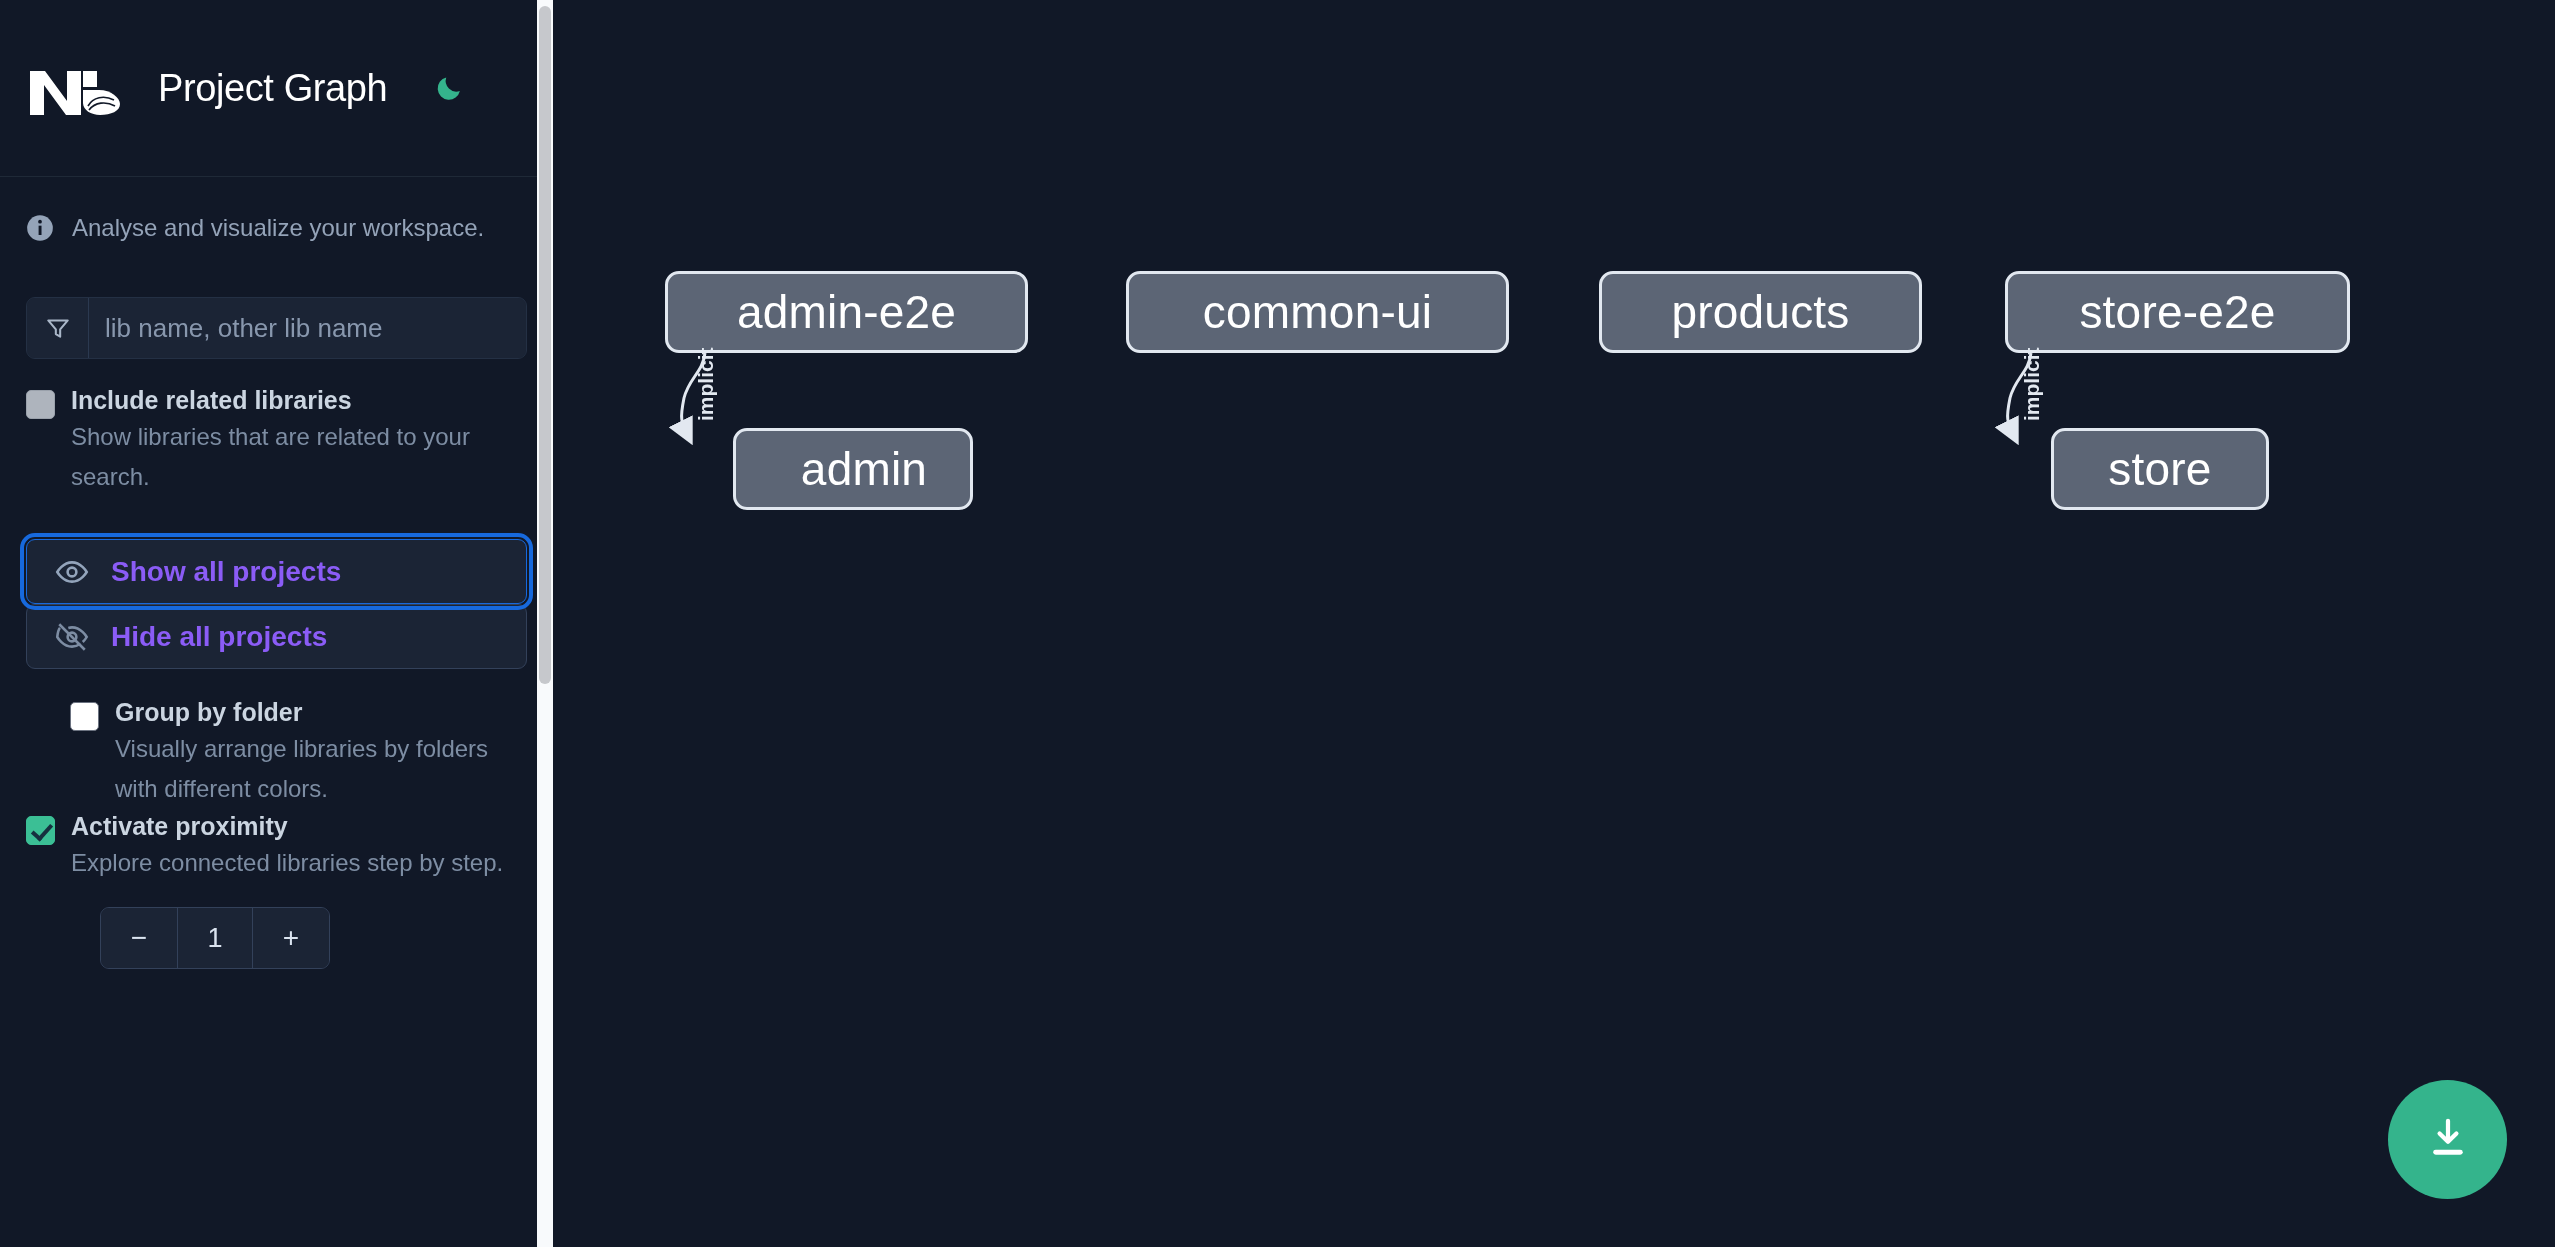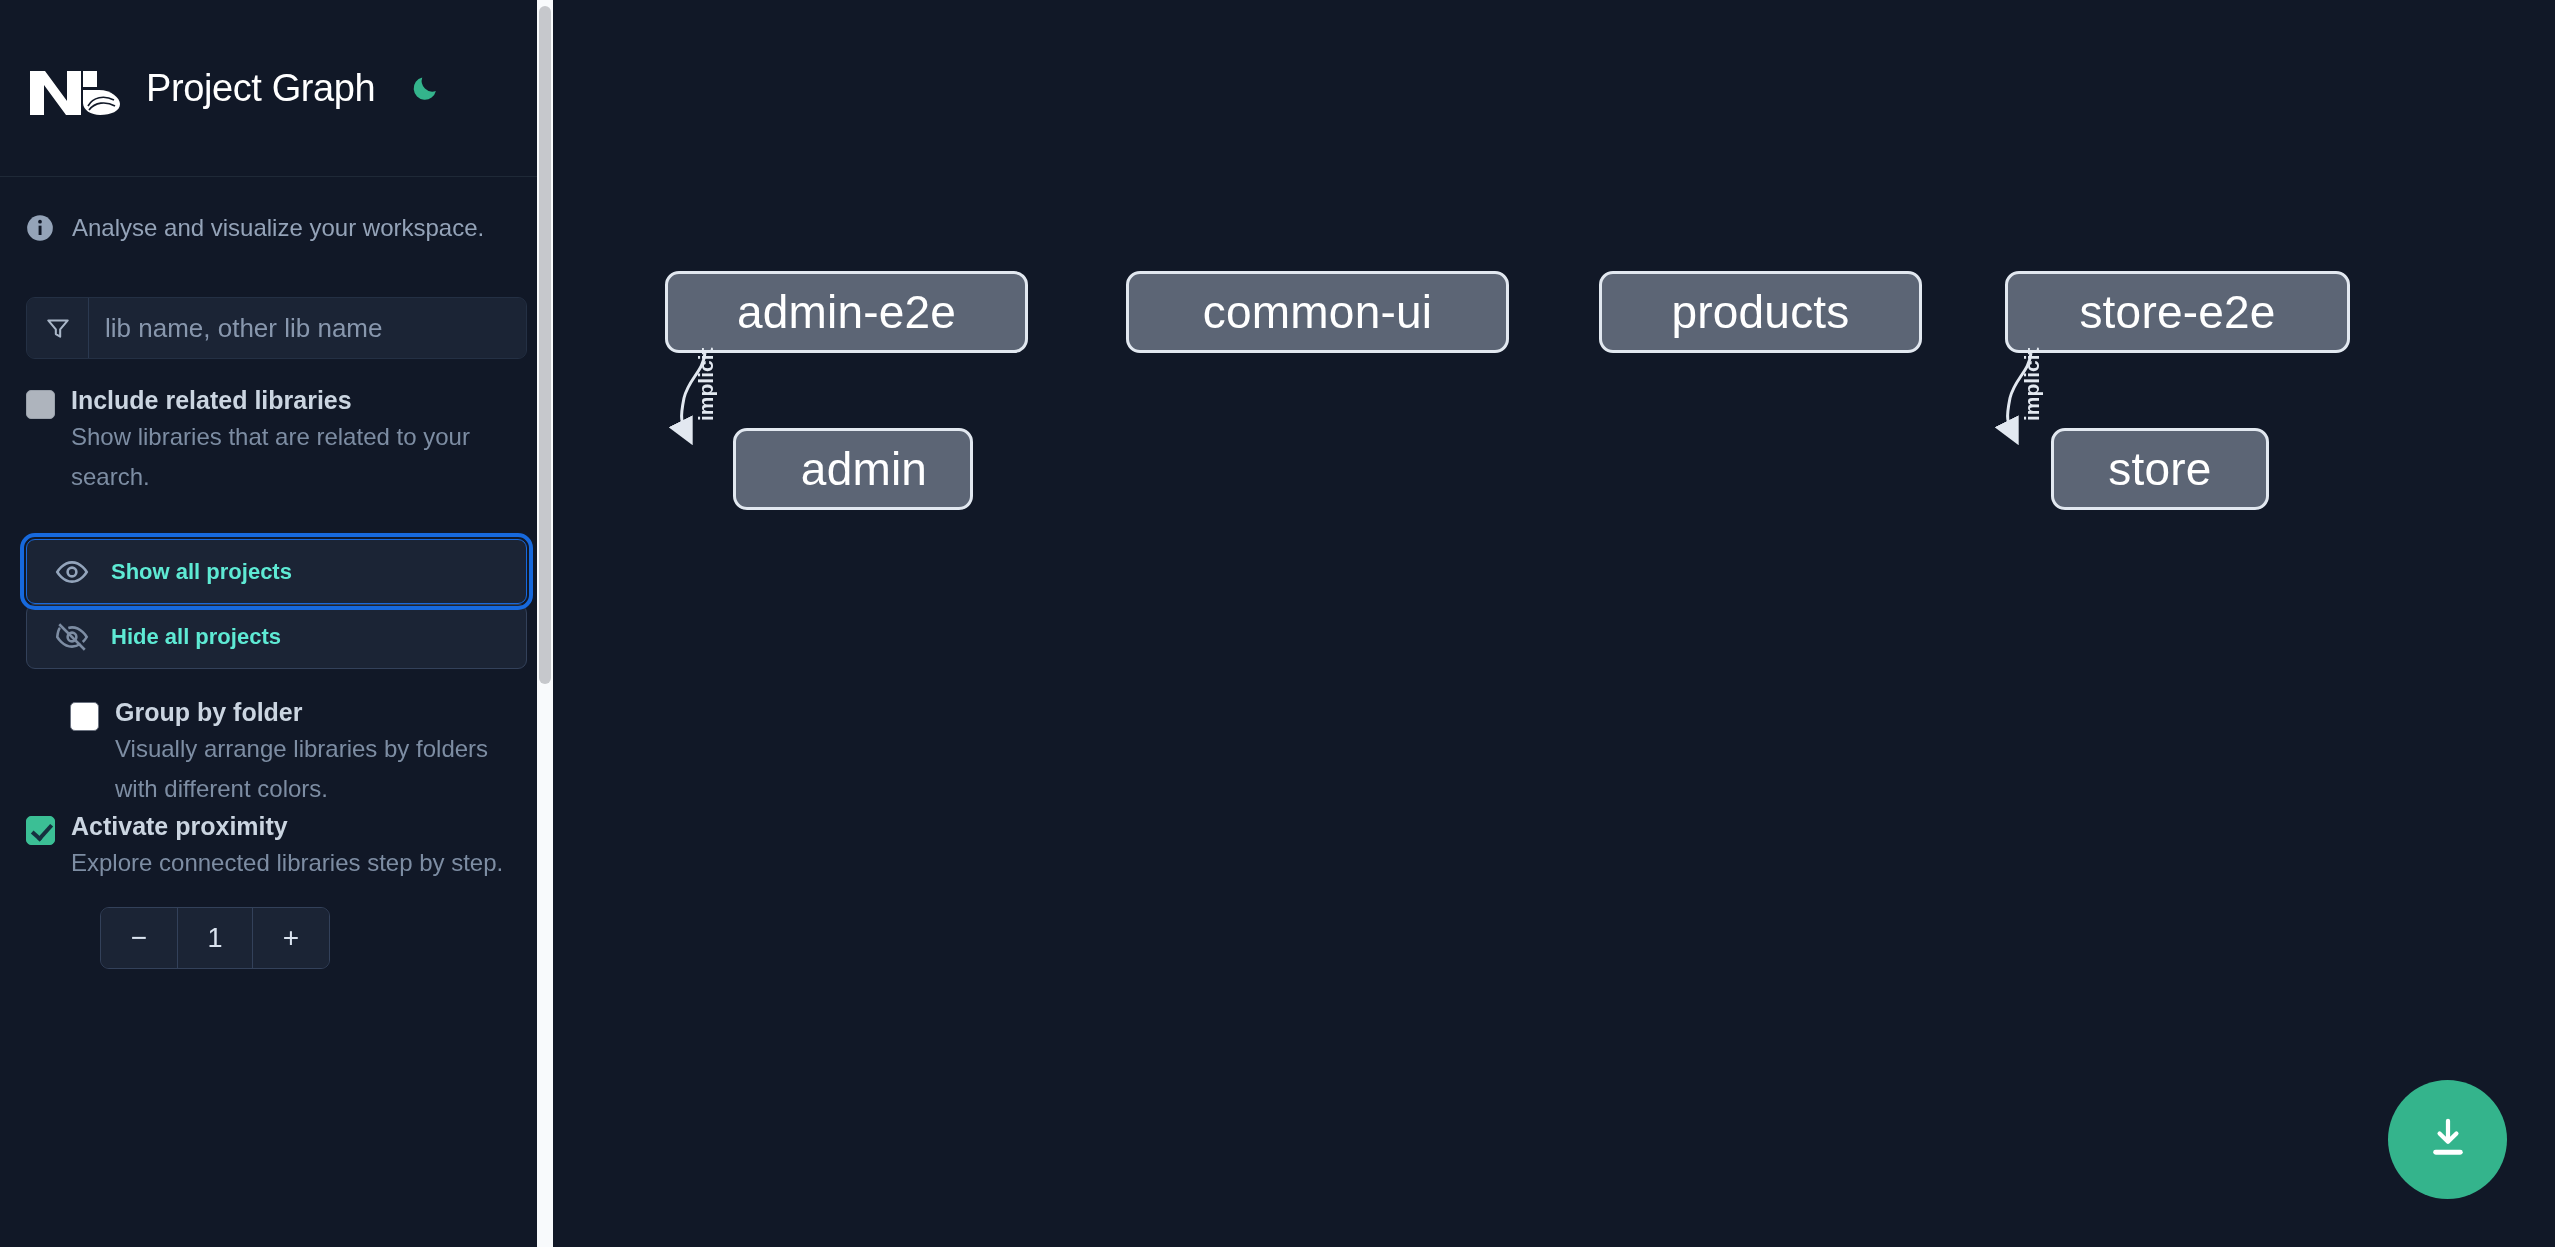--- a/index.html
+++ b/index.html
@@ -25,21 +25,21 @@
     flex: 0 0 553px;
     overflow: hidden;
   }
   .sidebar-inner { width: 553px; }
 
   .brand-row {
     height: 177px;
     display: flex;
     align-items: center;
     padding-left: 26px;
-    gap: 0px;
+    gap: 12px;
     border-bottom: 1px solid #1f2937;
   }
   .nx-logo { width: 96px; height: 62px; flex: 0 0 96px; }
   .brand-title {
     margin-left: 24px;
     color: #ffffff;
     font-size: 38px;
     font-weight: 500;
     letter-spacing: -0.4px;
     white-space: nowrap;
@@ -145,22 +145,22 @@
     display: flex;
     align-items: center;
     gap: 22px;
     padding-left: 28px;
     border-radius: 9px;
     background: #1b2435;
     border: 1px solid #33415a;
     cursor: pointer;
   }
   .btn-label {
-    color: #5eead4;
-    font-size: 22px;
+    color: #8b5cf6;
+    font-size: 28px;
     font-weight: 700;
   }
   .btn-show {
     margin-top: 42px;
     outline: 4px solid #1769dd;
     outline-offset: 2px;
     border-color: #1769dd;
   }
   .btn-hide { }
   .btn-icon { width: 34px; height: 34px; flex: 0 0 34px; }

